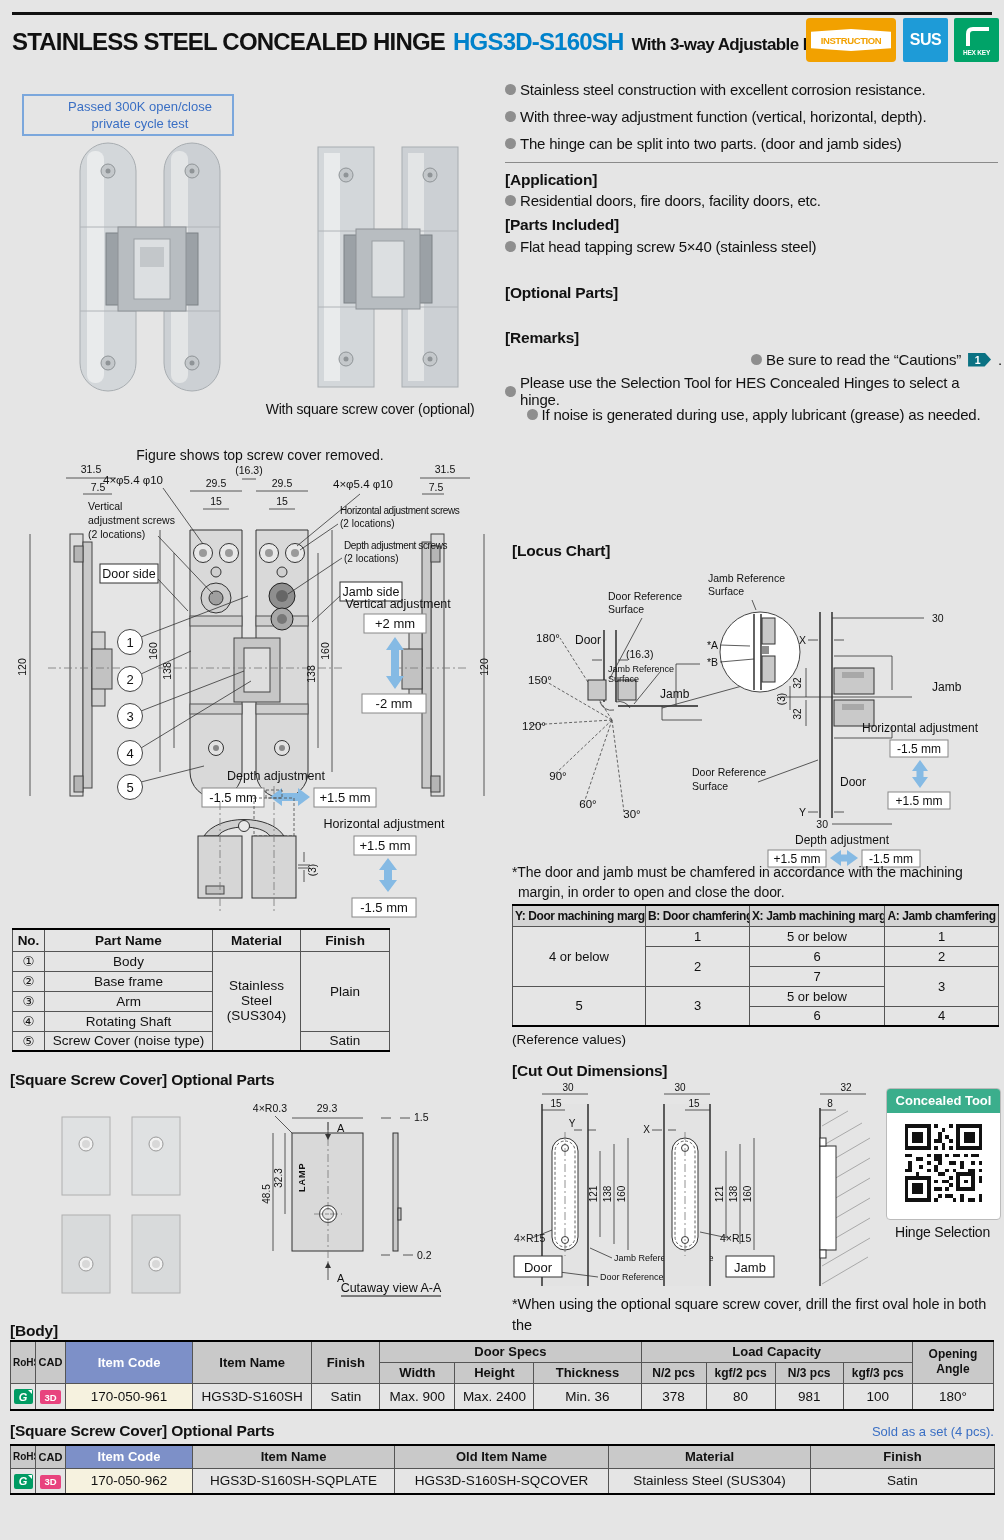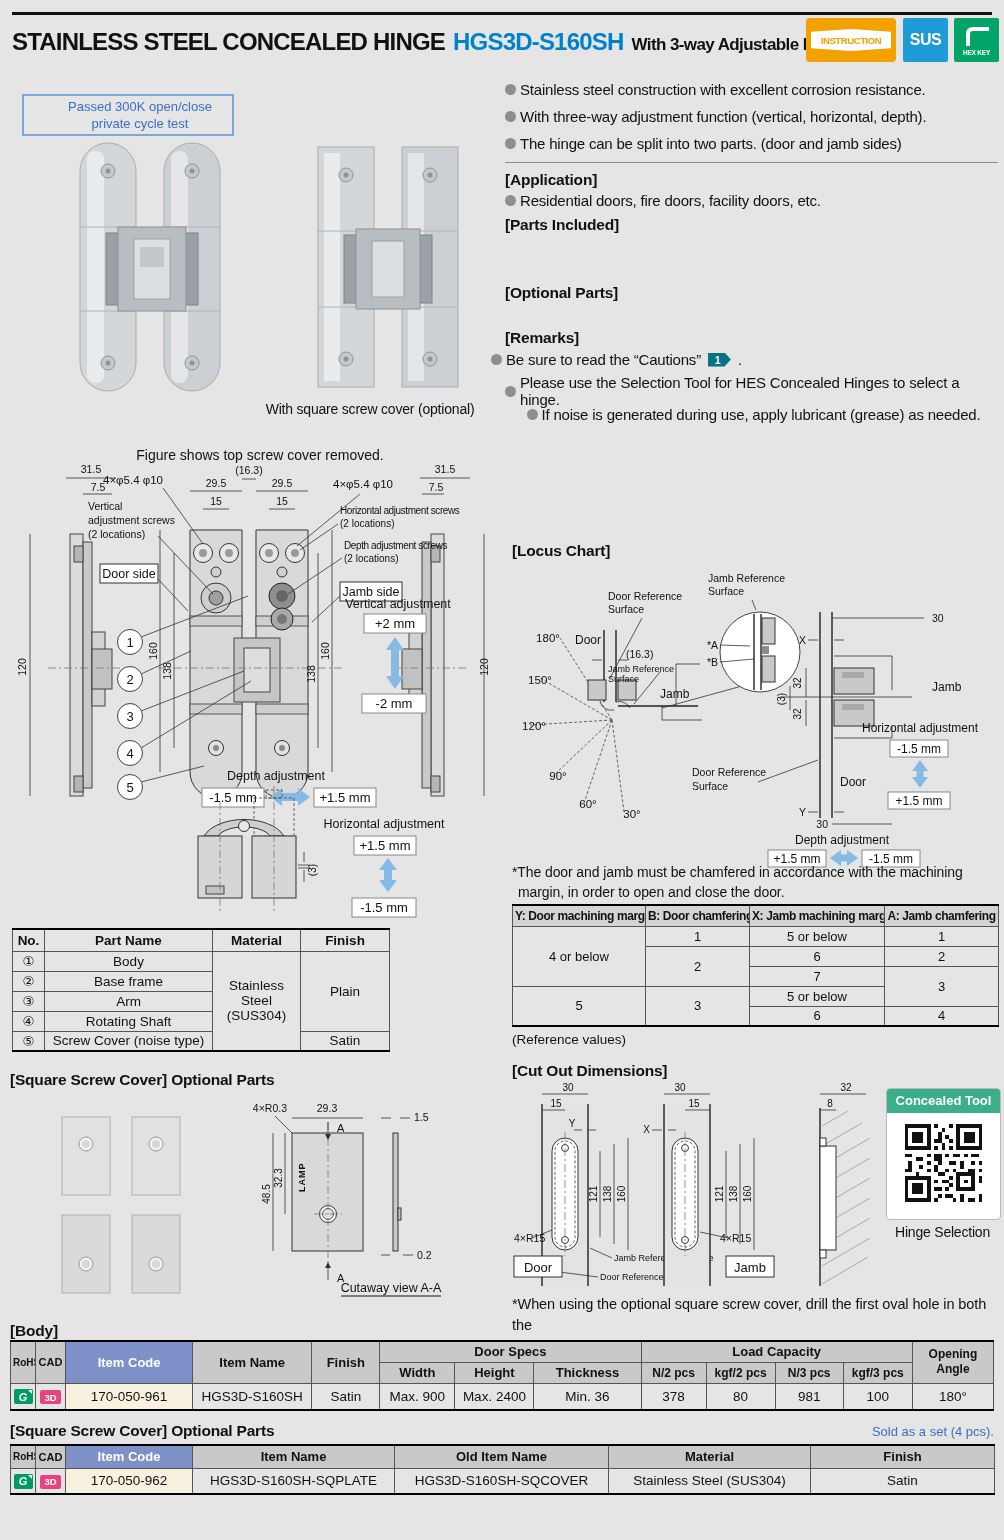--- a/index.html
+++ b/index.html
@@ -144,23 +144,27 @@
         <span>The hinge can be split into two parts. (door and jamb sides)</span>
       </div>
   </div>
   <div class="abs divider" style="left:505px;top:162px;width:493px;"></div>
   <div class="abs heading" style="left:505px;top:171px;">[Application]</div>
   <div class="abs feat" style="left:505px;top:192px;width:497px;">
       <span class="dot"></span>
       <span>Residential doors, fire doors, facility doors, etc.</span>
     </div>
   <div class="abs heading" style="left:505px;top:216px;">[Parts Included]</div>
+  <div class="abs feat" style="left:505px;top:238px;width:497px;">
+      <span class="dot"></span>
+      <span>Flat head tapping screw 5×40 (stainless steel)</span>
+    </div>
   <div class="abs heading" style="left:505px;top:284px;">[Optional Parts]</div>
   <div class="abs heading" style="left:505px;top:329px;">[Remarks]</div>
-  <div class="abs feat" style="left:491px;top:351px;width:497px;">
+  <div class="abs feat" style="left:505px;top:351px;width:497px;justify-content:flex-end;">
     <span class="dot"></span>
     <span>Be sure to read the “Cautions”</span>
     <span class="caution-badge">1</span>
     <span>.</span>
   </div>
   <div class="abs feat" style="left:505px;top:374px;width:497px;">
       <span class="dot"></span>
       <span>Please use the Selection Tool for HES Concealed Hinges to select a hinge.</span>
     </div>
   <div class="abs feat" style="left:505px;top:406px;width:497px;justify-content:center;">

